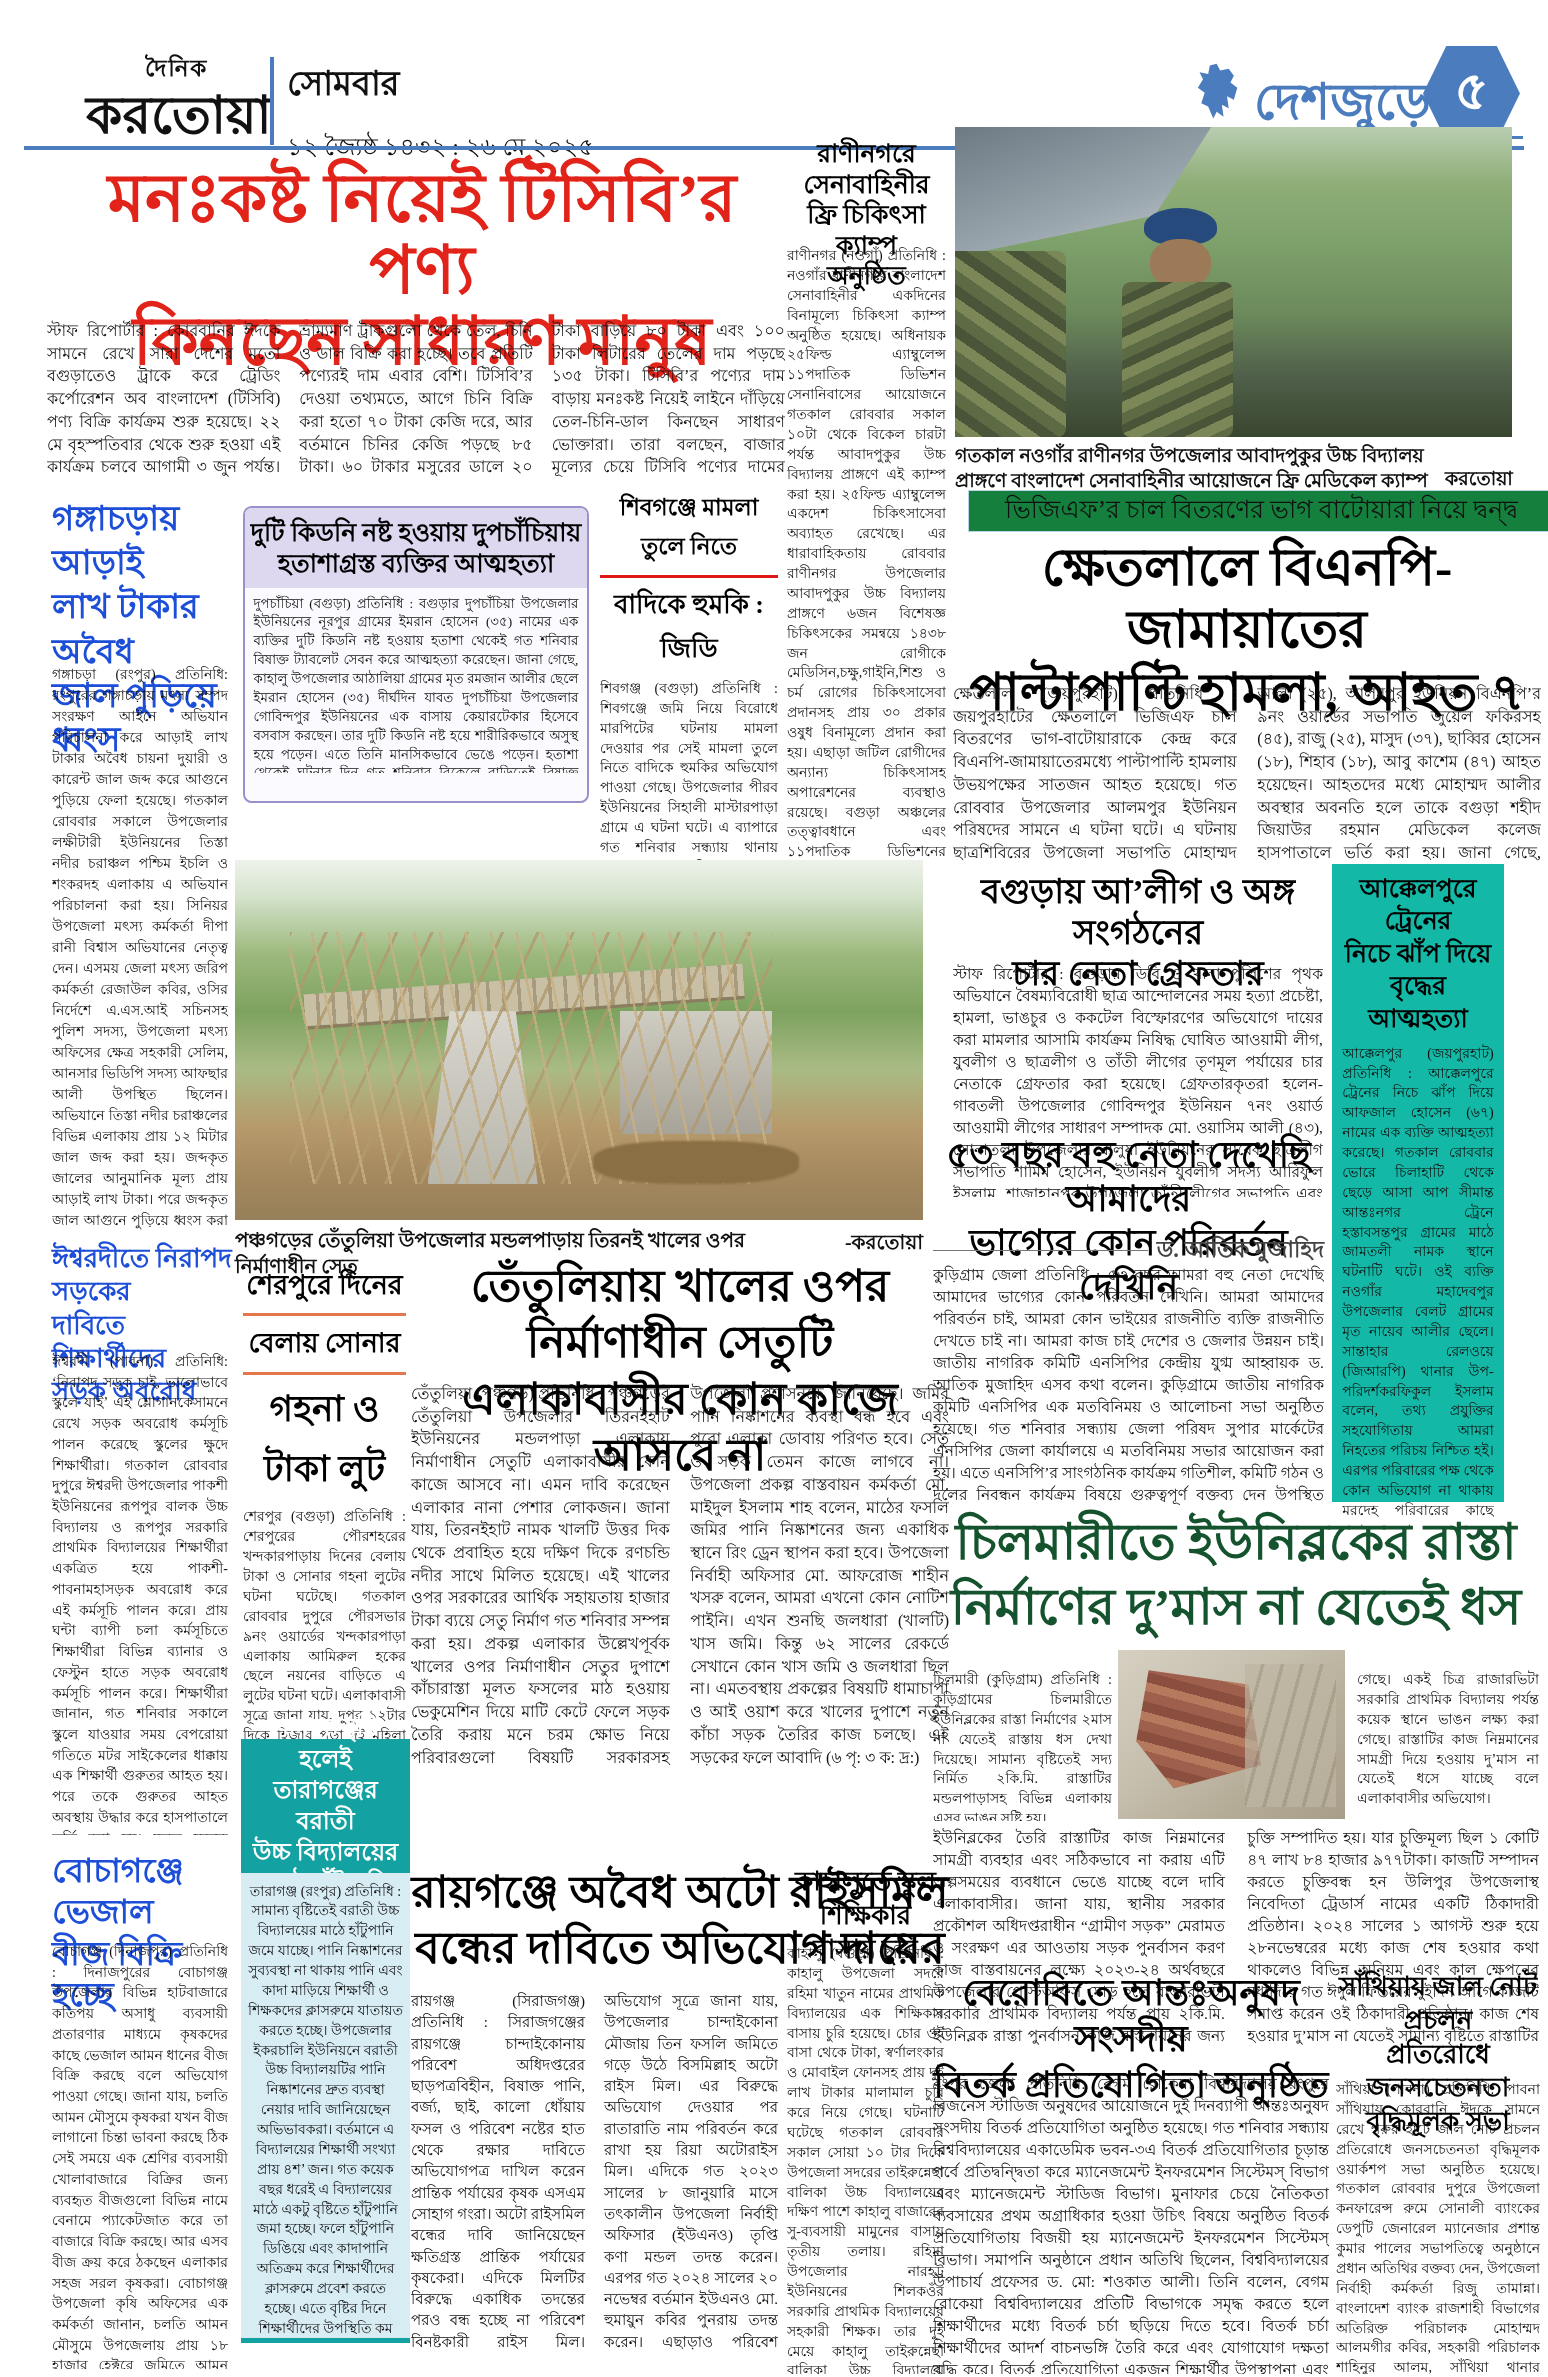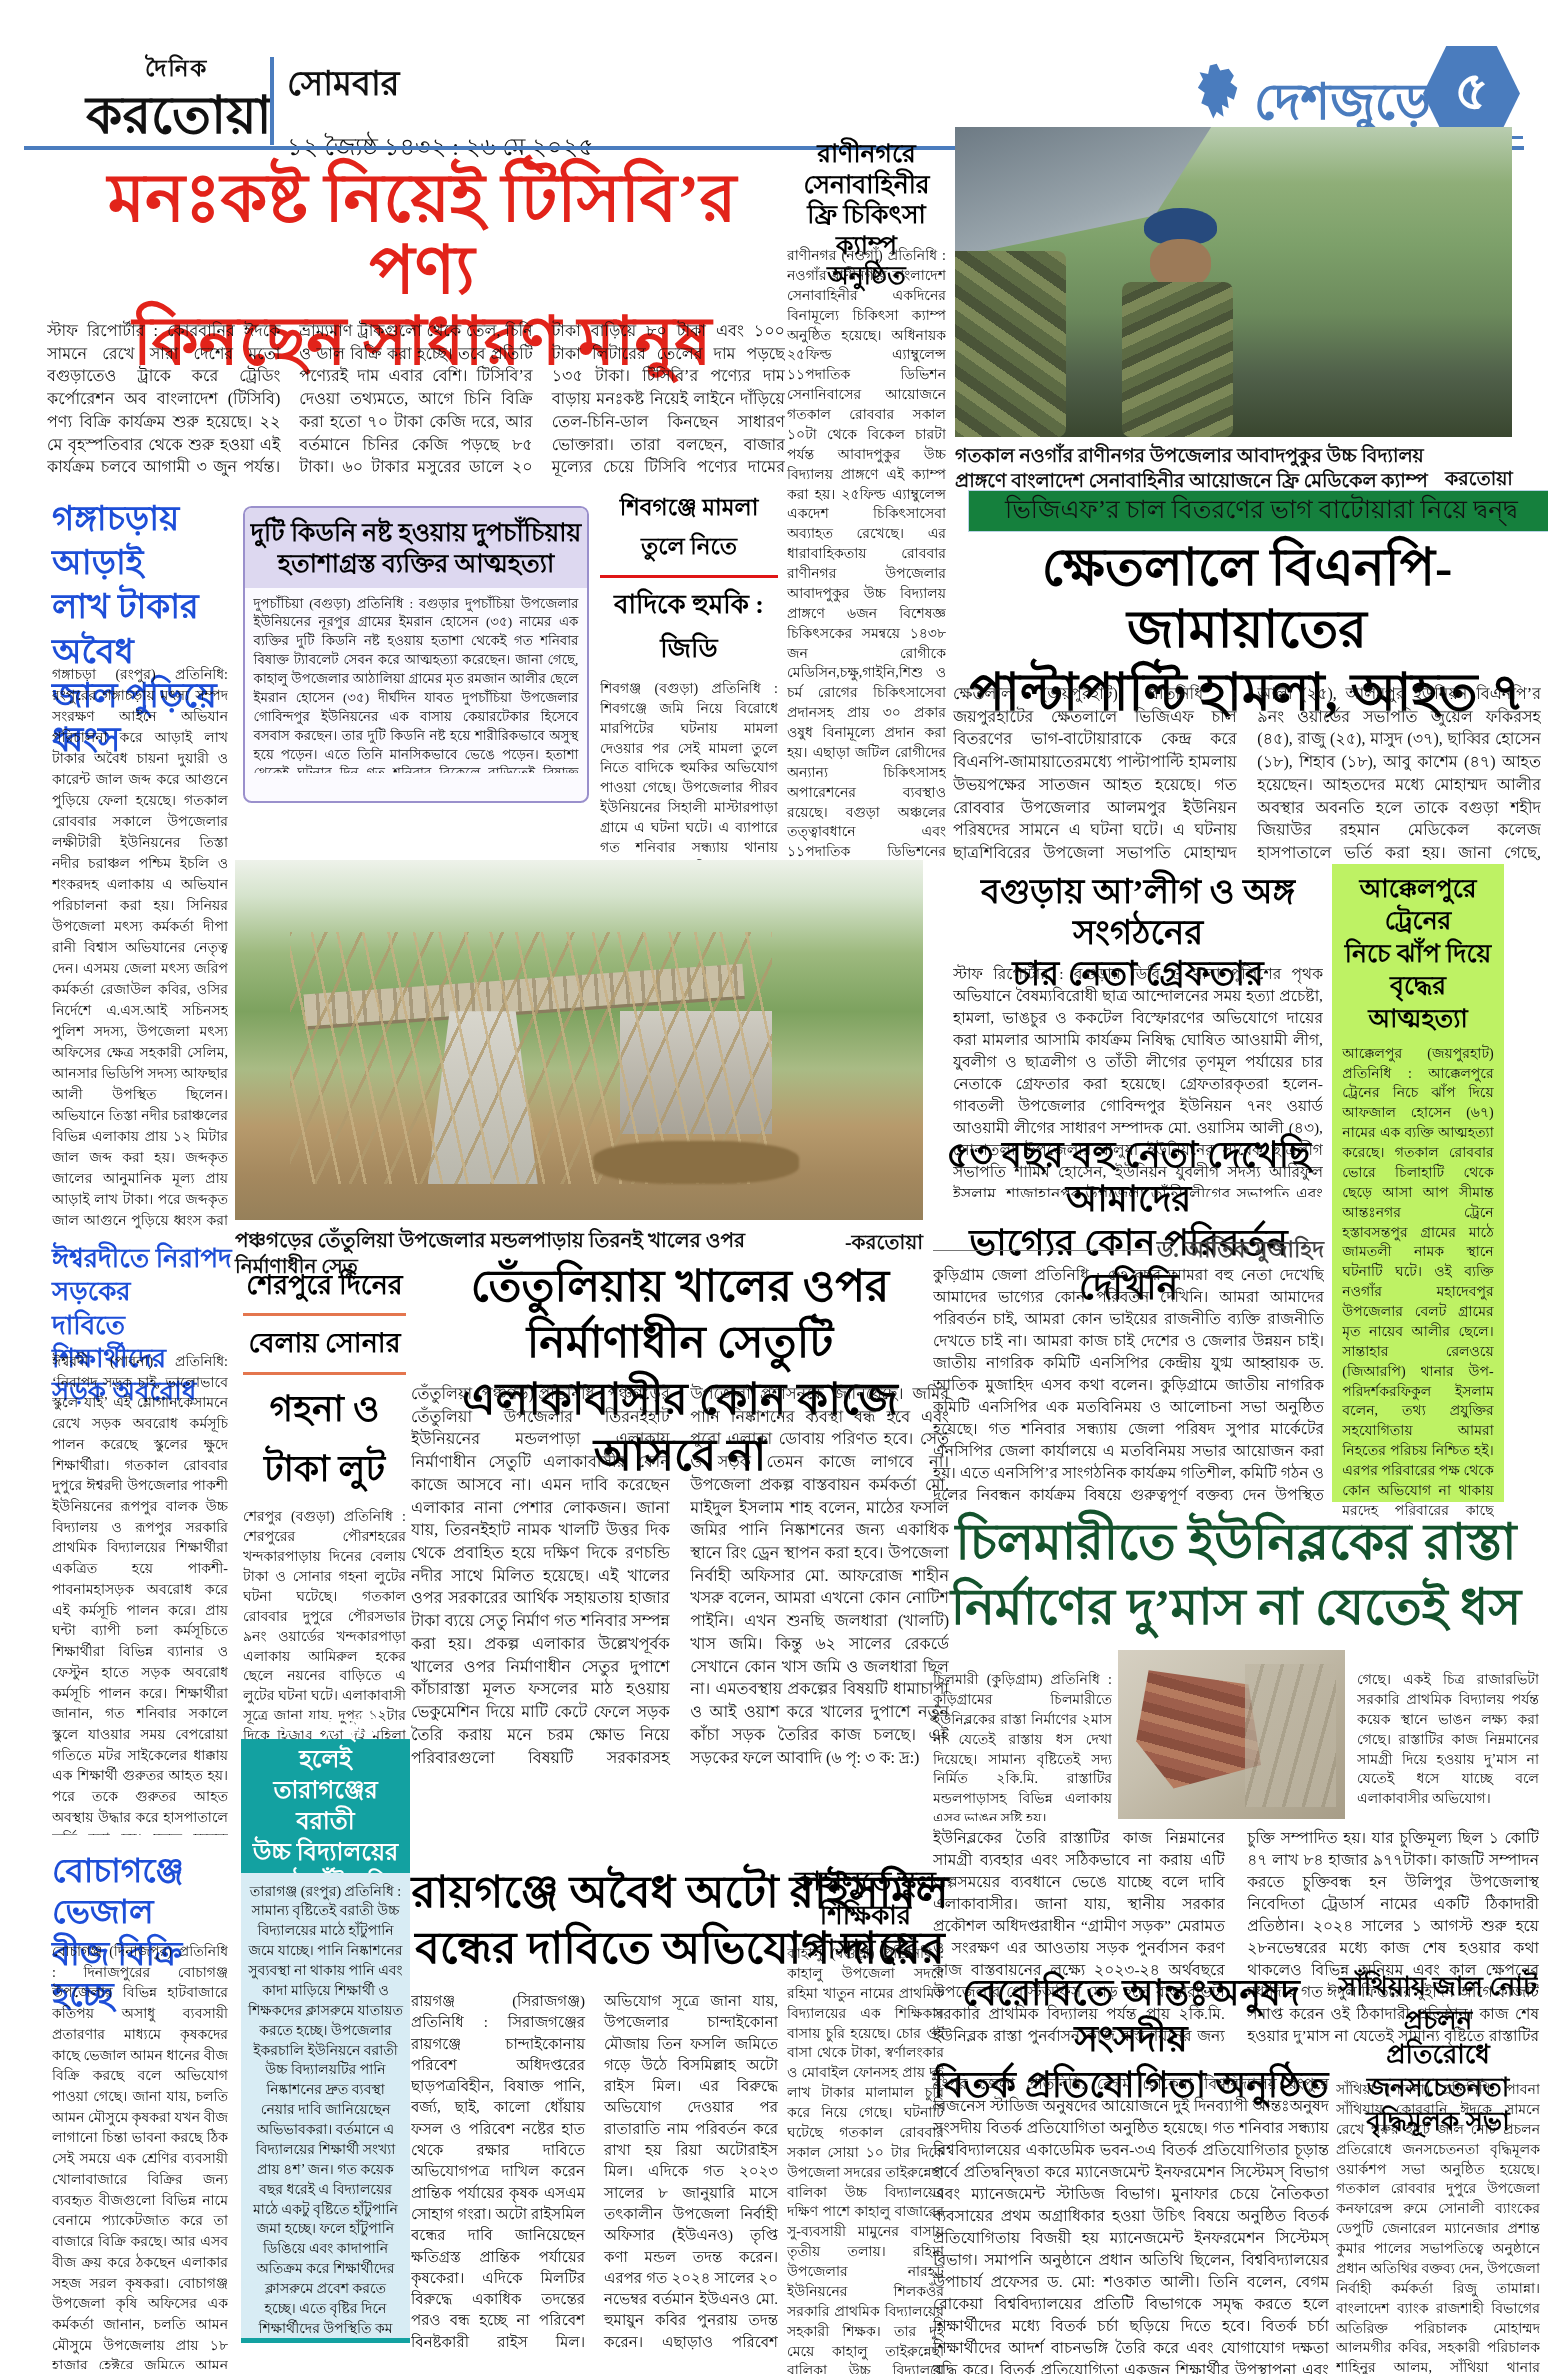--- a/index.html
+++ b/index.html
@@ -9,21 +9,21 @@
   .hl{font-weight:bold;text-align:center;white-space:pre-line;color:#000;}
   .hl-left{font-weight:bold;text-align:left;white-space:pre-line;color:#1d4ed8;}
   .bt{text-align:justify;overflow:hidden;line-height:1.42;}
   .bt-c{text-align:center;overflow:hidden;line-height:1.42;}
   .red{color:#e2231a;}
   .cyan{color:#14532d;}
   .blue{color:#4a7cbe;}
   .vrule{background:#4a7cbe;}
   .rule{background:#4a7cbe;}
   .kicker{background:#15803d;border:0.9px solid #b9d2e6;display:flex;align-items:center;justify-content:center;font-weight:normal;margin-left:13px;}
-  .graybox{background:#bef264;padding:8.6px 10.3px;box-sizing:border-box;}
+  .graybox{background:#14b8a6;padding:8.6px 10.3px;box-sizing:border-box;}
   .purplebox{border:2.6px solid #9a90cc;border-radius:8.6px;box-sizing:border-box;overflow:hidden;background:#fbfaff;}
   .purplehead{background:#ddd8f0;padding:8.6px 5.2px;}
   .tealhead{background:#13a1a1;color:#fff;display:flex;align-items:center;justify-content:center;padding:3.4px;box-sizing:border-box;}
   .tealbody{background:#d8ecf4;border-bottom:5.2px solid #13a1a1;padding:8.6px 6.9px;box-sizing:border-box;}
   .orange-u{border-bottom:3.4px solid #e4764e;padding-bottom:4.3px;margin-bottom:6px;}
   .red-u{border-bottom:3.4px solid #e01616;padding-bottom:8px;margin-bottom:6px;}
   .byline-row{display:flex;align-items:center;gap:8.6px;}
   .byline-row .dash{flex:1;border-top:1.7px solid #777;}
   .byline-row .name{font-weight:bold;color:#444;}
   .caption{font-weight:bold;line-height:1.3;}

